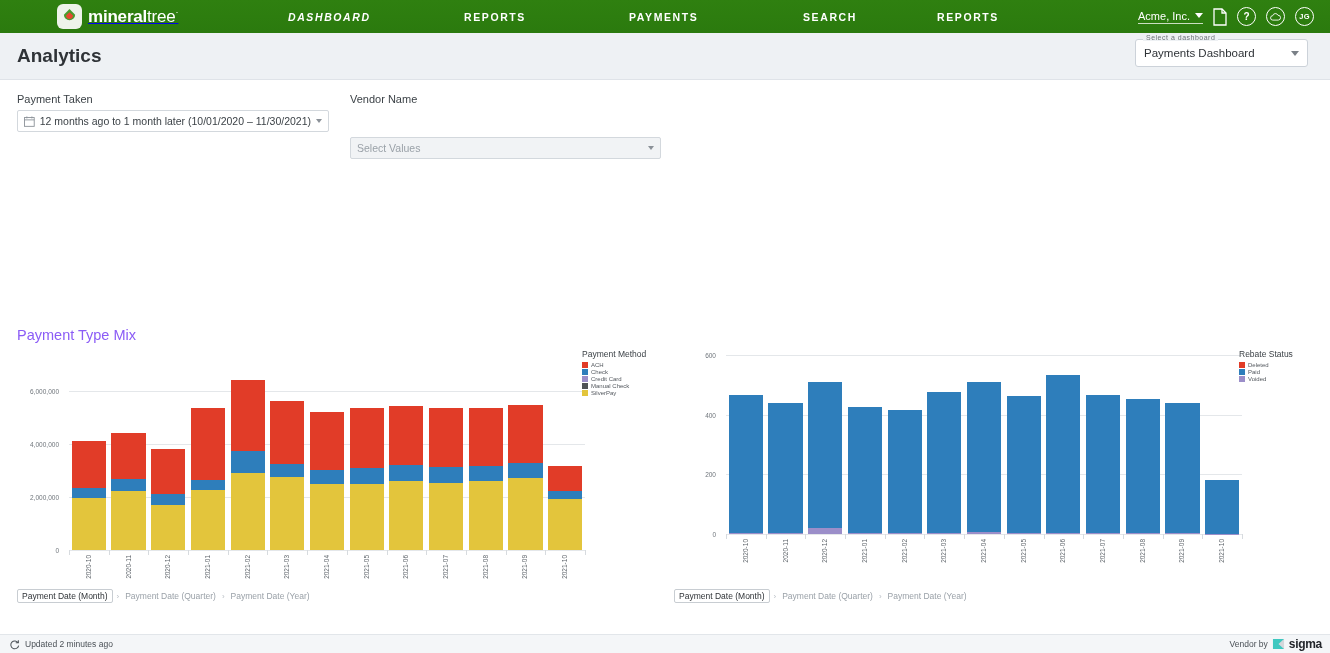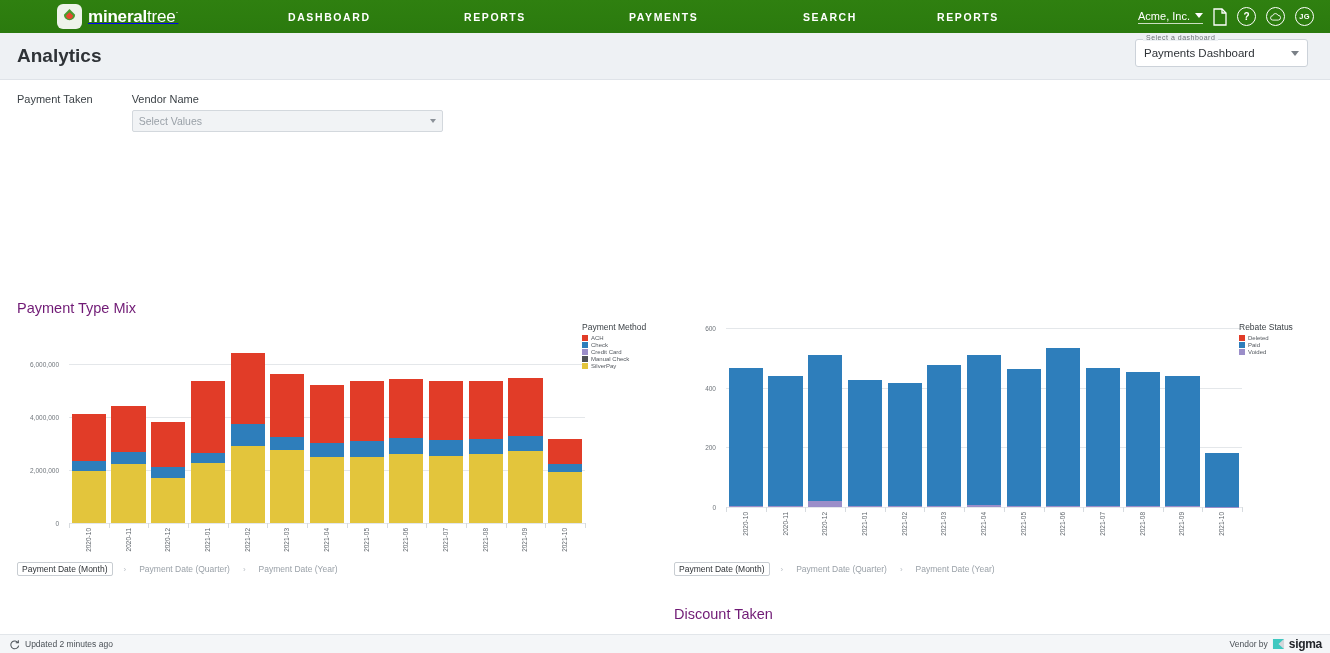--- a/index.html
+++ b/index.html
@@ -92,41 +92,41 @@
   .filter-ctl-text { font-size:10.5px; color:#3c4247; flex:1; white-space:nowrap; }
   .filter-ctl-text.ph { color:#9aa1a8; }
   .tri-sm {
     width:0;height:0;border-left:3.2px solid transparent;border-right:3.2px solid transparent;
     border-top:4px solid #8b9198;
   }
   .cal-ic { width:11px; height:11px; }
   
   .charts { position:relative; }
   .panel { position:absolute; }
-  .panel-title { font-size:14.5px; color:#701a75; font-weight:400; }
+  .panel-title { font-size:14.5px; color:#8b5cf6; font-weight:400; }
   .plot { position:relative; }
   .gridline { position:absolute; left:0; height:1px; background:#e4e7ea; }
   .ylab {
     position:absolute; font-size:6.5px; color:#6f757b;
     text-align:right; transform:translateY(-50%); width:42px;
   }
   .bar { position:absolute; bottom:0; }
   .xlab {
     position:absolute; font-size:6.5px; color:#5f656b;
     writing-mode: vertical-rl; transform: rotate(180deg);
     white-space:nowrap;
   }
   .tickmark { position:absolute; width:1px; background:#d7dbdf; }
   .legend { position:absolute; }
   .legend-title { font-size:8.5px; color:#3c4247; margin-bottom:3px; }
   .legend-row { display:flex; align-items:center; gap:3px; margin-bottom:1px; }
   .legend-sw { width:6px; height:6px; }
   .legend-tx { font-size:6px; color:#54595f; }
   .crumbs {
-    position:absolute; display:flex; align-items:center; gap:11px;
+    position:absolute; display:flex; align-items:center; gap:4px;
     font-size:8.5px;
   }
   .crumb-active {
     color:#2f3337; border:1px solid #c8cdd2; border-radius:2px;
     padding:1px 4px; background:#fff;
   }
   .crumb { color:#9aa1a8; padding:1px 2px; }
   .crumb-sep { color:#b9bfc5; font-size:8px; }
   
   .statusbar {
@@ -148,21 +148,21 @@
   <a class="logo-wrap" href="#">
     <span class="logo-badge">
       <svg class="logo-drop" viewBox="0 0 20 24">
         <path d="M10 0 L19 9 A9 9 0 1 1 1 9 Z" fill="#4a9c2d"></path>
         <path d="M10 5 L15.5 10.5 A5.5 5.5 0 1 1 4.5 10.5 Z" fill="#e8482e"></path>
       </svg>
     </span>
     <span class="logo-text"><b>mineral</b><span class="light">tree</span><span style="font-size:9px;vertical-align:super;">·</span></span>
   </a>
   <div class="nav-links">
-    <a class="nav-link" href="#" style="position:absolute;left:288px;">DASHBOARD</a>
+    <a class="nav-link" href="#" style="position:absolute;left:288px;font-style:italic;">DASHBOARD</a>
     <a class="nav-link" href="#" style="position:absolute;left:464px;">REPORTS</a>
     <a class="nav-link" href="#" style="position:absolute;left:629px;">PAYMENTS</a>
     <a class="nav-link" href="#" style="position:absolute;left:803px;">SEARCH</a>
     <a class="nav-link" href="#" style="position:absolute;left:937px;">REPORTS</a>
   </div>
   <div class="nav-right">
     <div class="org-sel">
       <span>Acme, Inc.</span>
       <span class="caret-down"></span>
     </div>
@@ -185,22 +185,32 @@
   <div class="dash-select">
     <span class="dash-select-label">Select a dashboard</span>
     <span class="dash-select-value">Payments Dashboard</span>
     <span class="tri-dn"></span>
   </div>
 </div>
 
 <div class="filters">
   <div class="filter-block">
     <div class="filter-label">Payment Taken</div>
-  </div>
-  <div class="filter-block" style="margin-left:21px;">
+    <div class="filter-ctl wide">
+      <svg class="cal-ic" viewBox="0 0 12 12">
+        <rect x="0.6" y="1.6" width="10.8" height="9.8" fill="none" stroke="#8b9198" stroke-width="1"></rect>
+        <line x1="0.6" y1="4.2" x2="11.4" y2="4.2" stroke="#8b9198" stroke-width="1"></line>
+        <line x1="3.2" y1="0.4" x2="3.2" y2="2.6" stroke="#8b9198" stroke-width="1"></line>
+        <line x1="8.8" y1="0.4" x2="8.8" y2="2.6" stroke="#8b9198" stroke-width="1"></line>
+      </svg>
+      <span class="filter-ctl-text">12 months ago to 1 month later (10/01/2020 – 11/30/2021)</span>
+      <span class="tri-sm"></span>
+    </div>
+  </div>
+  <div class="filter-block" style="margin-left:3px;gap:27px;">
     <div class="filter-label">Vendor Name</div>
     <div class="filter-ctl grey">
       <span class="filter-ctl-text ph">Select Values</span>
       <span class="tri-sm"></span>
     </div>
   </div>
 </div>
 
 <div class="charts">
 

